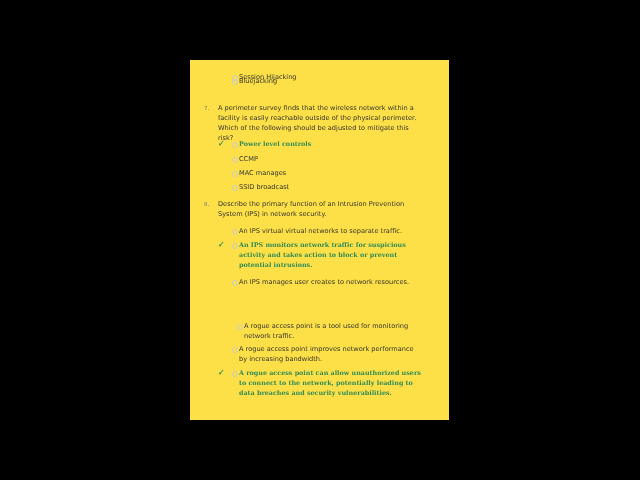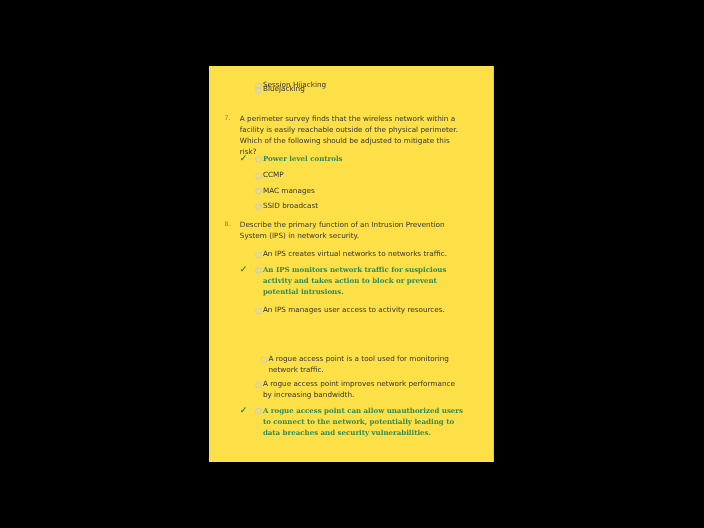--- a/index.html
+++ b/index.html
@@ -49,30 +49,30 @@
     <span class="radio"></span>
     <span>SSID broadcast</span>
   </div>
 
   <div class="q" style="top:139px;">
     <span class="qnum">8.</span>
     <div class="qtext">Describe the primary function of an Intrusion Prevention System (IPS) in network security.</div>
   </div>
   <div class="opt" style="left:49px;top:166px;width:190px;">
     <span class="radio"></span>
-    <span>An IPS creates virtual networks to networks traffic.</span>
+    <span>An IPS virtual virtual networks to separate traffic.</span>
   </div>
   <div class="opt correct" style="left:49px;top:180px;width:185px;">
     <span class="check">✓</span>
     <span class="radio"></span>
     <span>An IPS monitors network traffic for suspicious activity and takes action to block or prevent potential intrusions.</span>
   </div>
   <div class="opt" style="left:49px;top:217px;width:195px;">
     <span class="radio"></span>
-    <span>An IPS manages user access to activity resources.</span>
+    <span>An IPS manages user creates to network resources.</span>
   </div>
 
   <div class="opt" style="left:54px;top:261px;width:180px;">
     <span class="radio"></span>
     <span>A rogue access point is a tool used for monitoring network traffic.</span>
   </div>
   <div class="opt" style="left:49px;top:284px;width:180px;">
     <span class="radio"></span>
     <span>A rogue access point improves network performance by increasing bandwidth.</span>
   </div>

